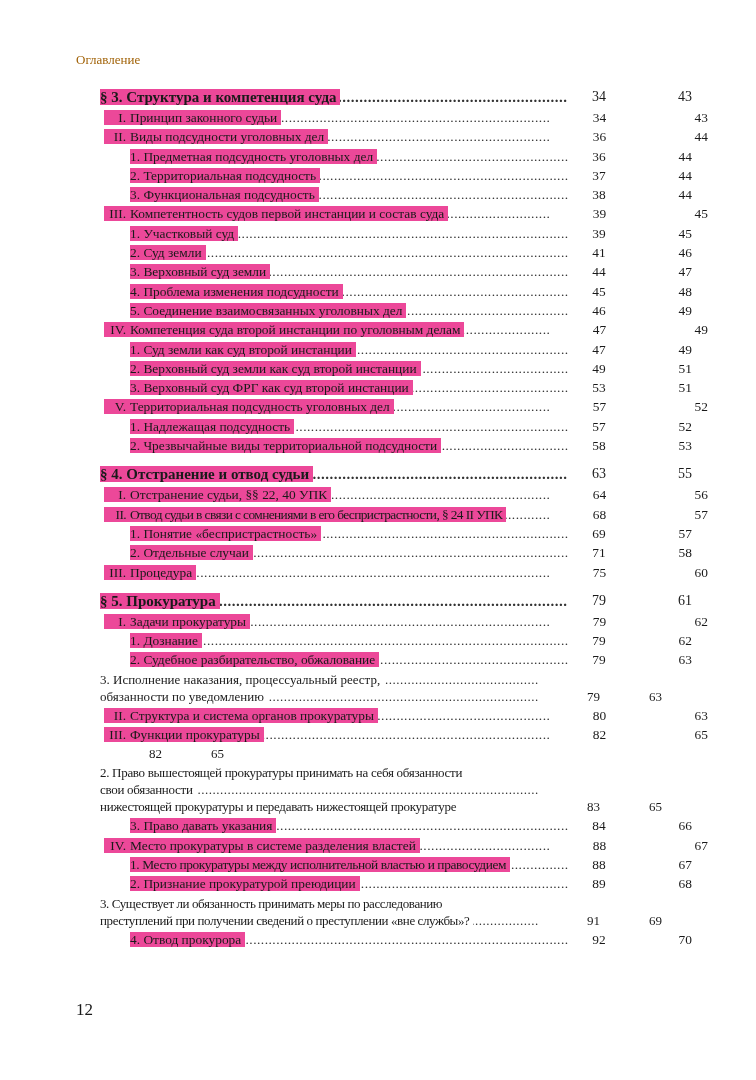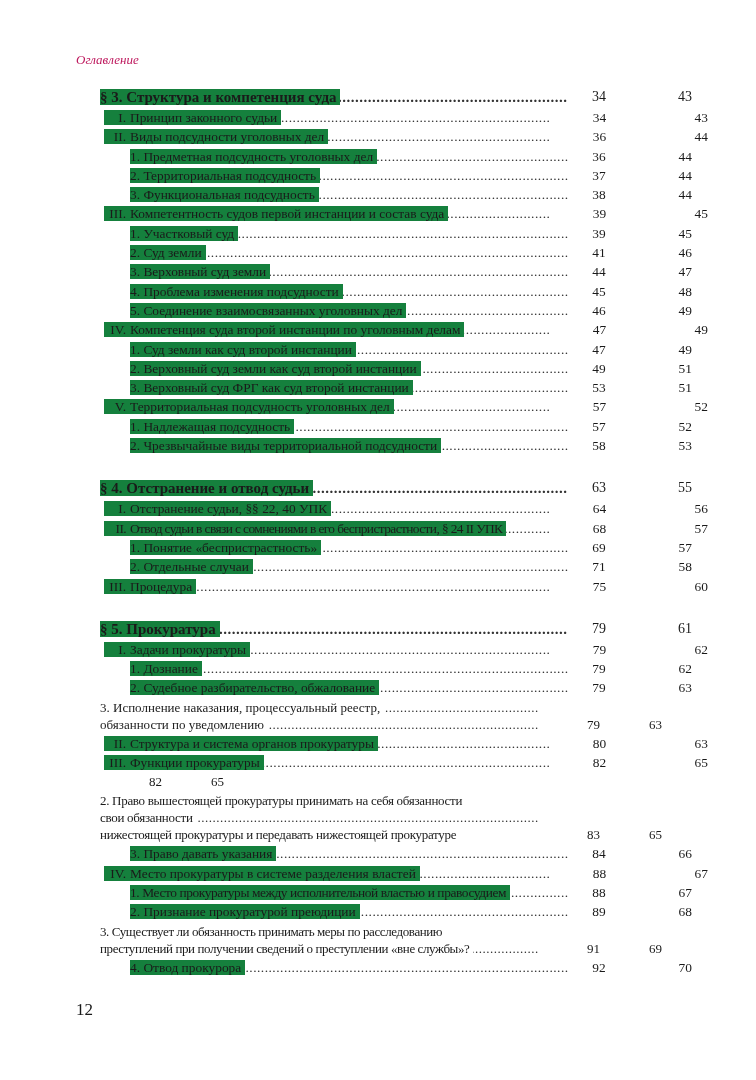--- a/index.html
+++ b/index.html
@@ -1,28 +1,28 @@
 <!DOCTYPE html>
 <html><head>
 <meta charset="utf-8">
 <style>
   html, body { margin: 0; padding: 0; background: #ffffff; }
   body { width: 756px; height: 1080px; position: relative; overflow: hidden;
          font-family: "Liberation Serif", "DejaVu Serif", serif; color: #1a1a1a; }
-  .running-head { position: absolute; left: 76px; top: 52px; font-size: 13px; font-style: italic; color: #be185d; }
+  .running-head { position: absolute; left: 76px; top: 52px; font-size: 13px; color: #a16207; }
   .toc { position: absolute; left: 100px; top: 86px; width: 608px; }
   .row { display: flex; align-items: flex-end; font-size: 13.4px; line-height: 19.3px; }
   .row .title { width: 468px; position: relative; overflow: hidden; white-space: nowrap; }
-  .row .title .txt { background: #15803d; padding-right: 4px; position: relative; z-index: 1; }
+  .row .title .txt { background: #ec4899; padding-right: 4px; position: relative; z-index: 1; }
   .row .title::after { content: "........................................................................................................................................................................................................"; position: absolute; left: 0; bottom: 0; letter-spacing: 0.5px; color: #333; white-space: nowrap; }
   .row .p1 { width: 62px; text-align: center; padding-right: 0; }
   .row .p2 { width: 62px; text-align: right; }
   .row.section { font-size: 15px; font-weight: bold; line-height: 22px; }
   .row.section .p1, .row.section .p2 { font-weight: normal; font-size: 14px; }
-  .row.gap { margin-top: 22px; }
+  .row.gap { margin-top: 8px; }
   .lvl1 { padding-left: 4px; gap: 20px; }
   .lvl1 .num { display: inline-block; width: 22px; text-align: right; margin-right: 4px; }
   .lvl2 { padding-left: 30px; }
   .multi { display: flex; align-items: flex-end; font-size: 13px; line-height: 17px; padding: 1px 0; }
   .multi .mtitle { width: 468px; }
   .multi .mline { display: block; white-space: nowrap; position: relative; overflow: hidden; }
   .multi .mline.dotted .txt { background: #fff; padding-right: 4px; position: relative; z-index: 1; }
   .multi .mline.dotted::after { content: "........................................................................................................................................................................................................"; position: absolute; left: 0; bottom: 0; letter-spacing: 0.5px; color: #333; }
   .multi .p1 { width: 62px; text-align: right; }
   .multi .p2 { width: 62px; text-align: right; }

